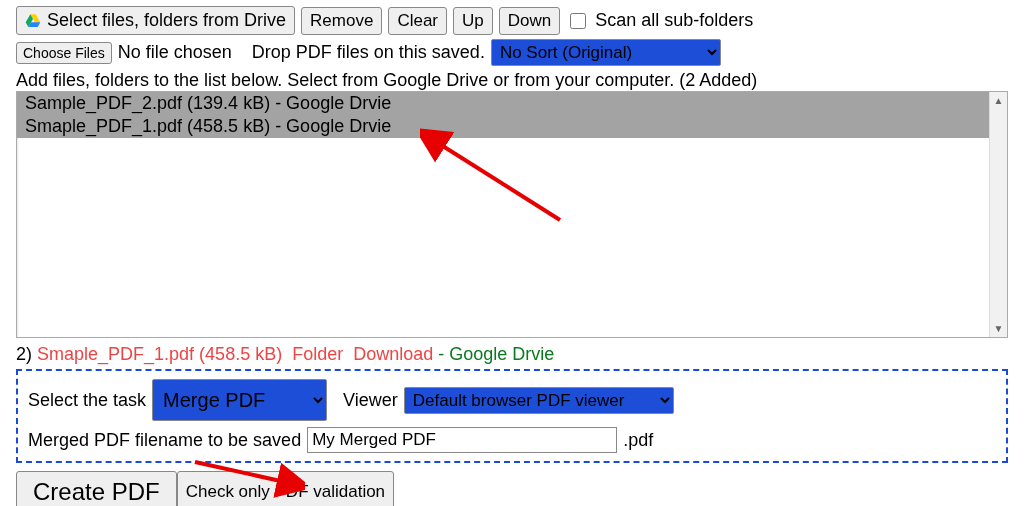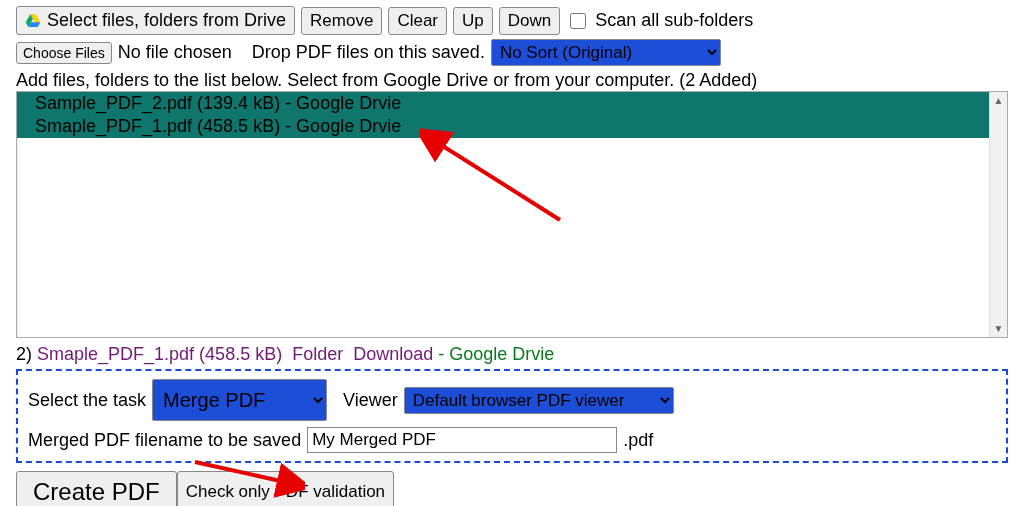--- a/index.html
+++ b/index.html
@@ -78,22 +78,22 @@
   .listbox {
     position: relative;
     width: 990px;
     height: 245px;
     border: 1px solid #aaa;
     box-shadow: inset 1px 1px 2px rgba(0,0,0,0.1);
     overflow: hidden;
     background: #fff;
   }
   .listbox .item {
-    background: #0f766e;
-    padding: 1px 18px;
+    background: #a3a3a3;
+    padding: 1px 8px;
     font-size: 18px;
     width: calc(100% - 20px);
   }
   .listbox .scrollbar {
     position: absolute;
     right: 0;
     top: 0;
     width: 17px;
     height: 100%;
     background: #f1f1f1;
@@ -111,21 +111,21 @@
     font-size: 10px;
     color: #666;
   }
   .listbox .scrollbar .up { top: 0; }
   .listbox .scrollbar .down { bottom: 0; }
   .selrow {
     margin-top: 6px;
     font-size: 18px;
   }
   .link {
-    color: #701a75;
+    color: #ef4444;
     cursor: pointer;
   }
   .greentxt {
     color: #0a7a1f;
   }
   .dashbox {
     border: 2px dashed #1a4bd8;
     padding: 8px 10px;
     margin-top: 4px;
   }

